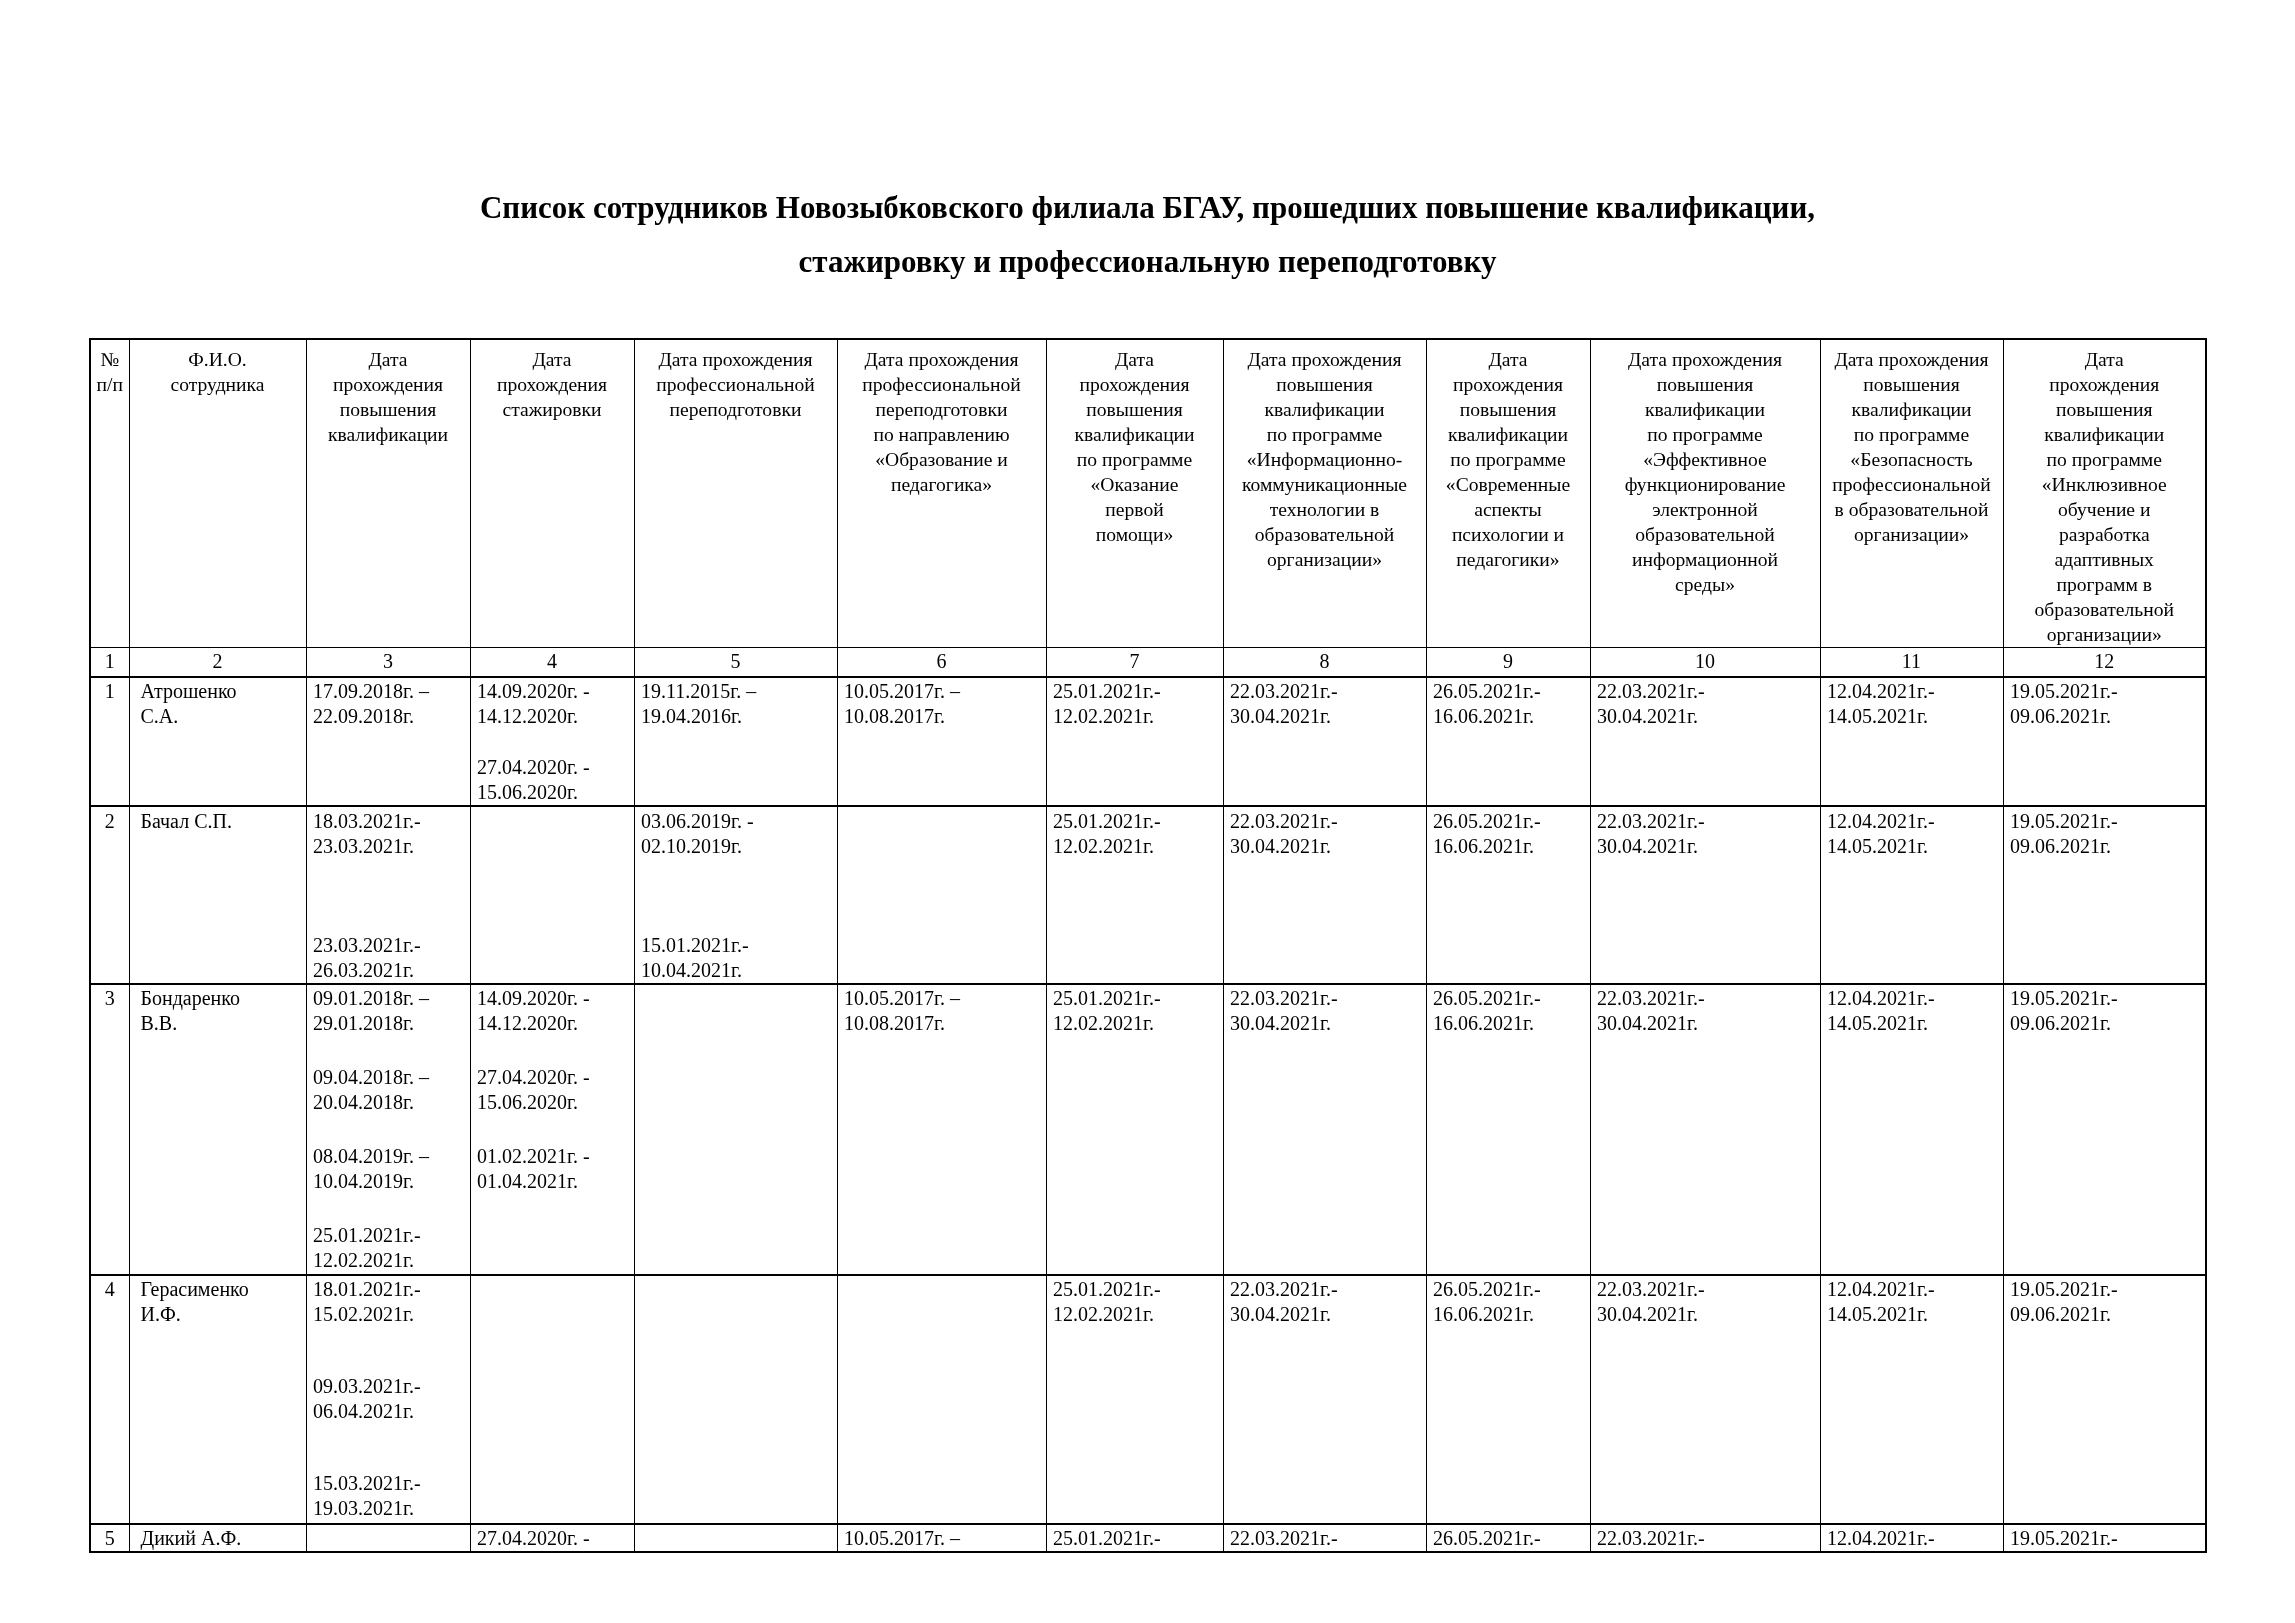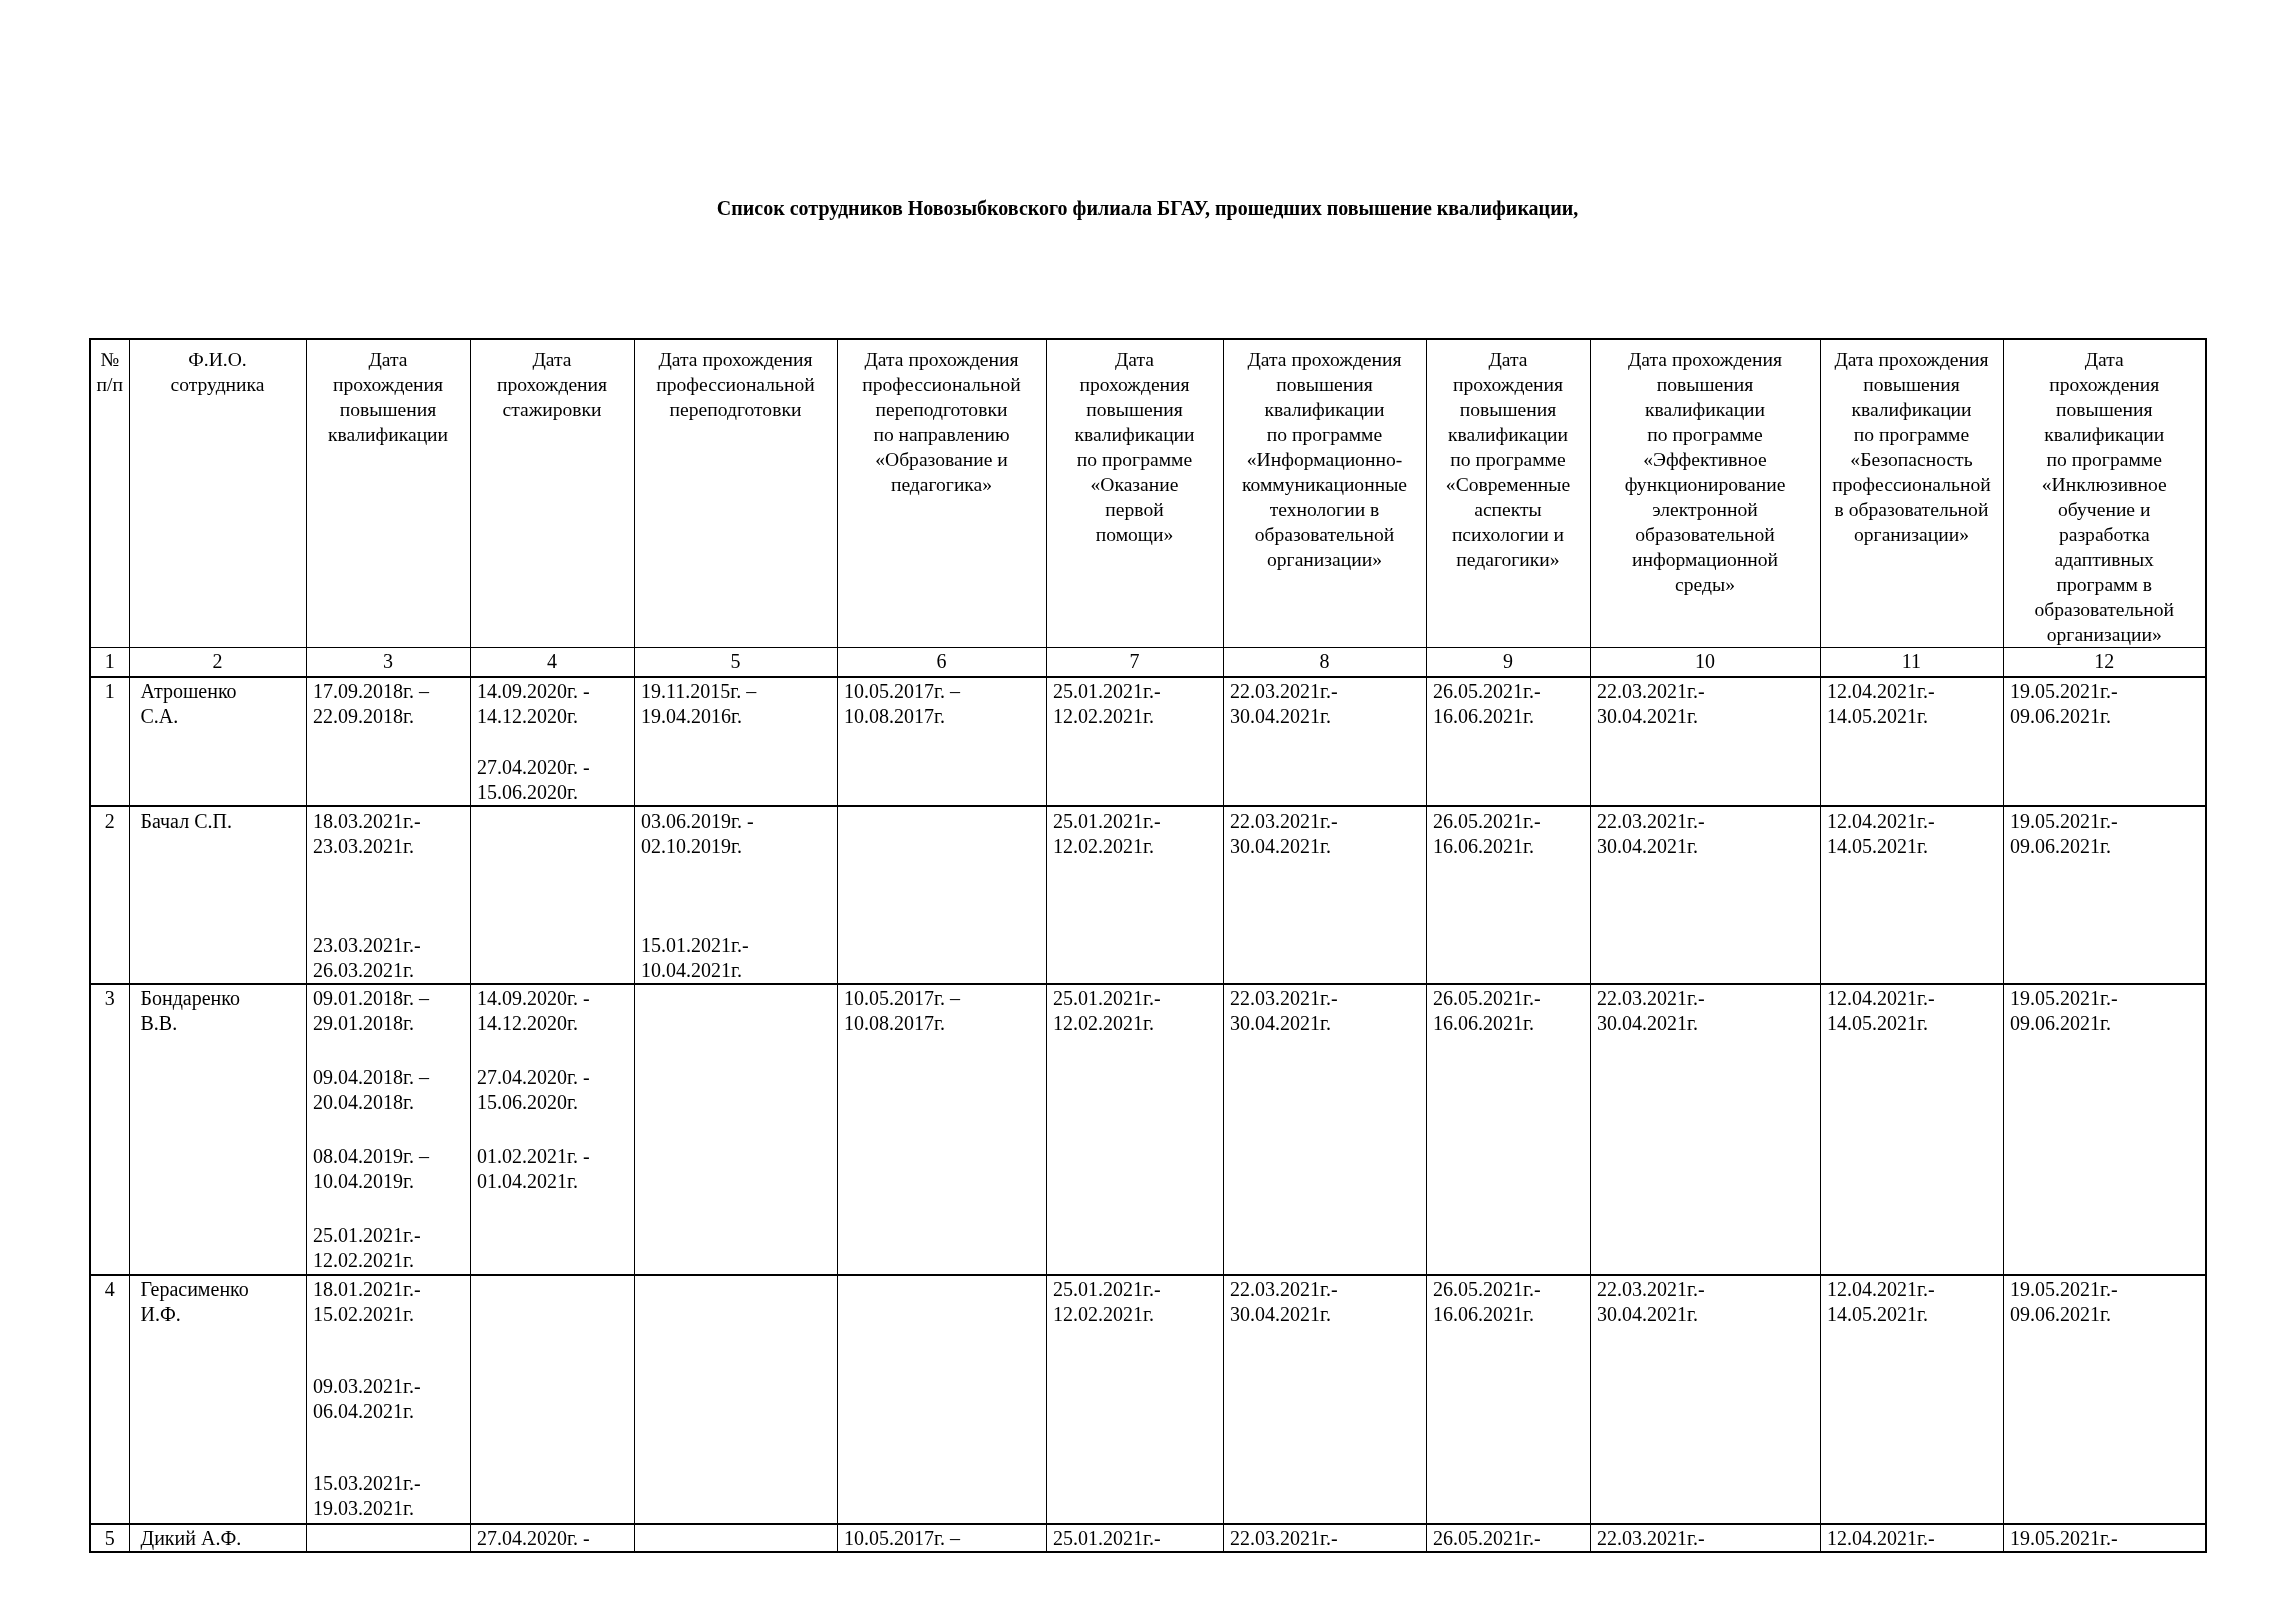--- a/index.html
+++ b/index.html
@@ -1,18 +1,18 @@
 <!DOCTYPE html>
 <html style="font-size:10.5px"><head>
 <meta charset="utf-8">
 <style>
   html,body{margin:0;padding:0;width:2295px;height:1623px;background:#fff;overflow:hidden;}
   body{font-family:"Liberation Serif","DejaVu Serif",serif;color:#000;position:relative;}
   .title{position:absolute;top:181px;left:0;width:2295px;text-align:center;
-         font-weight:bold;font-size:20px;line-height:54px;}
+         font-weight:bold;font-size:31px;line-height:54px;}
   .doc-table{position:absolute;left:89px;top:338px;width:2115px;
              border-collapse:collapse;table-layout:fixed;
              border:2.6px solid #000;}
   th,td{border:1.3px solid #000;vertical-align:top;overflow:hidden;}
   th{font-weight:normal;font-size:19.6px;line-height:25px;text-align:center;padding:6.5px 2.6px 0 2.6px;}
   tr.header-row{height:304px;}
   tr.nums{height:30px;}
   tr.nums td{font-size:20px;line-height:27.5px;text-align:center;padding:0;border-top-width:1.3px;}
   tbody tr.data-row td{border-top-width:2.6px;font-size:20px;line-height:25px;padding:1.3px 5.2px 0 6.5px;text-align:left;}
   tbody tr.data-row td.cell-num{text-align:center;padding:1.3px 1.3px 0 1.3px;}
@@ -25,20 +25,21 @@
   tr.row-3 .block{margin-bottom:29px;}
   tr.row-4 .block{margin-bottom:47px;}
   tr.row-2 .block:last-child, tr.row-3 .block:last-child, tr.row-4 .block:last-child{margin-bottom:0;}
   .line{white-space:nowrap;}
 </style>
 </head>
 <body>
 
 <div class="title">
   <div>Список сотрудников Новозыбковского филиала БГАУ, прошедших повышение квалификации,</div>
+  <div>стажировку и профессиональную переподготовку</div>
 </div>
 
 <table class="doc-table">
   <colgroup>
     <col style="width:39px">
       <col style="width:177px">
       <col style="width:164px">
     <col style="width:164px">
       <col style="width:203px">
       <col style="width:209px">

